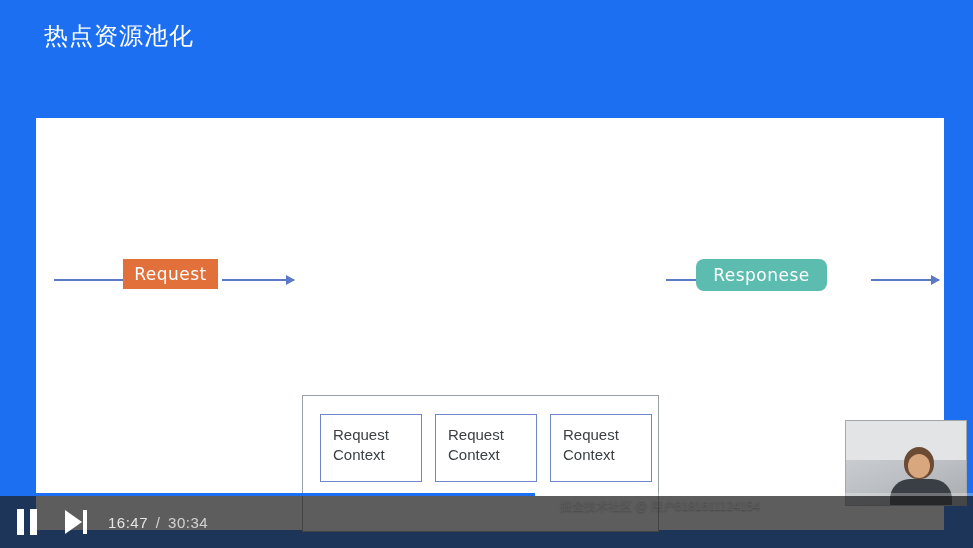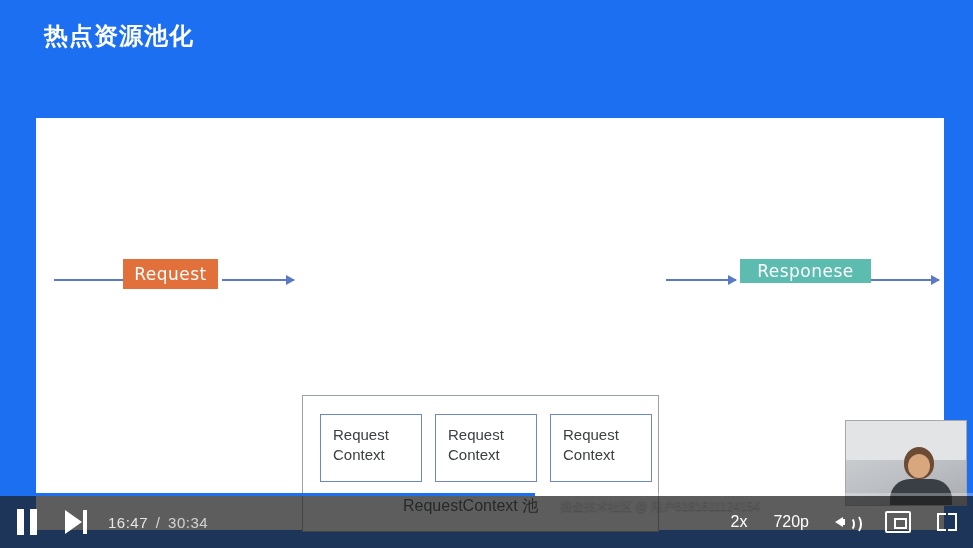--- a/index.html
+++ b/index.html
@@ -2,21 +2,21 @@
 <html><head>
 <meta charset="utf-8">
 <style>
   html,body{margin:0;padding:0;background:#000;}
   body{width:973px;height:548px;overflow:hidden;font-family:"Liberation Sans",sans-serif;}
   .player{position:relative;width:973px;height:548px;background:#1d6ff2;overflow:hidden;}
 
   
   .slide-title{
     position:absolute;left:44px;top:20px;
-    color:#ffffff;font-size:24px;font-weight:bold;letter-spacing:1px;text-align:center;
+    color:#ffffff;font-size:24px;font-weight:normal;letter-spacing:1px;text-align:center;
   }
   .slide-canvas{
     position:absolute;left:36px;top:118px;width:908px;height:412px;
     background:#ffffff;
   }
 
   
   .arrow{position:absolute;height:2px;background:#5b79c4;}
   .arrow:after{
     content:"";position:absolute;right:-1px;top:-4px;
@@ -132,37 +132,36 @@
 
   <div class="slide-title">热点资源池化</div>
 
   <div class="slide-canvas">
 
     <div class="arrow" style="left:18px;top:161px;width:90px;"></div>
     <div class="tagbox tag-request" style="left:87px;top:141px;width:95px;height:30px;">Request</div>
     <div class="arrow" style="left:186px;top:161px;width:72px;"></div>
 
     <div class="arrow" style="left:630px;top:161px;width:70px;"></div>
-    <div class="tagbox tag-response" style="left:704px;top:141px;width:131px;height:24px;">Responese</div>
+    <div class="tagbox tag-response" style="left:660px;top:141px;width:131px;height:32px;border-radius:8px;">Responese</div>
     <div class="arrow" style="left:835px;top:161px;width:68px;"></div>
 
     <div class="pool-outer" style="left:266px;top:277px;width:355px;height:135px;">
       <div class="ctx-box" style="left:17px;top:18px;width:102px;height:68px;">
         <div>Request</div>
         <div>Context</div>
       </div>
       <div class="ctx-box" style="left:132px;top:18px;width:102px;height:68px;">
         <div>Request</div>
         <div>Context</div>
       </div>
       <div class="ctx-box" style="left:247px;top:18px;width:102px;height:68px;">
         <div>Request</div>
         <div>Context</div>
       </div>
-      <div class="pool-label" style="left:100px;top:100px;">RequestContext 池</div>
     </div>
 
   </div>
 
   <div class="wm-center">掘金技术社区 @ 用户6181611124154</div>
 
   <div class="pip">
     <div class="bg"></div>
     <div class="wall"></div>
     <div class="head"></div>
@@ -188,38 +187,15 @@
         </div>
     </div>
     <div class="time">
       <span>16:47</span>
       <span class="sep">/</span>
       <span class="total">30:34</span>
     </div>
 
     <div class="spacer"></div>
 
-    <div class="right-ctrls">
-      <div class="ctrl speed">2x</div>
-      <div class="ctrl quality">720p</div>
-      <div class="ctrl">
-        <div class="vol-glyph">
-            <span class="spk"></span>
-            <span class="box"></span>
-            <span class="w1"></span>
-            <span class="w2"></span>
-          </div>
-      </div>
-      <div class="ctrl">
-        <div class="pip-glyph"></div>
-      </div>
-      <div class="ctrl">
-        <div class="fs-glyph">
-            <span class="tl"></span>
-            <span class="tr"></span>
-            <span class="bl"></span>
-            <span class="br"></span>
-          </div>
-      </div>
-    </div>
   </div>
 
 </div>
 
 </body></html>

